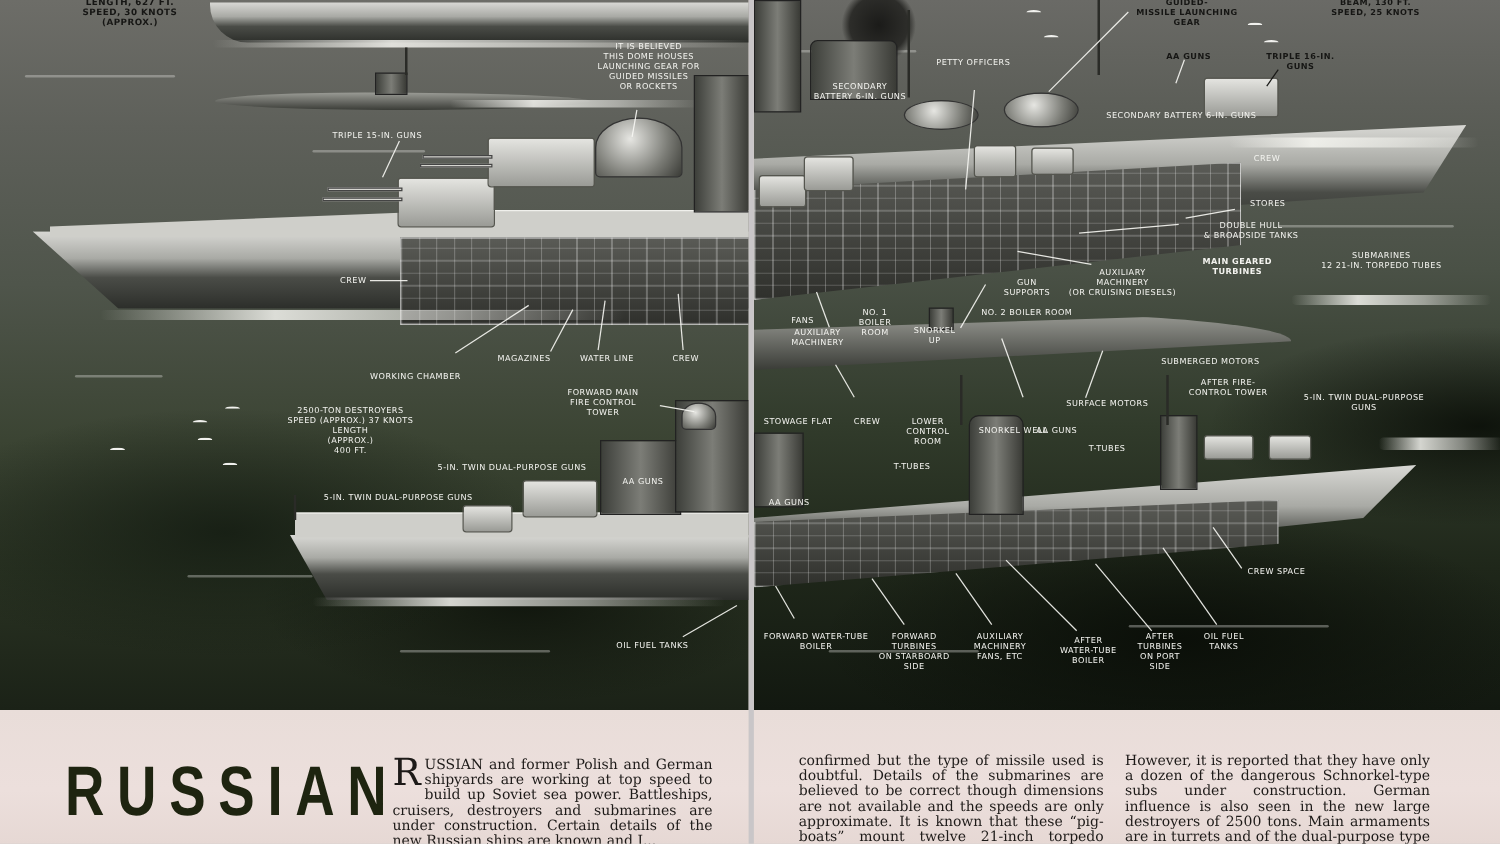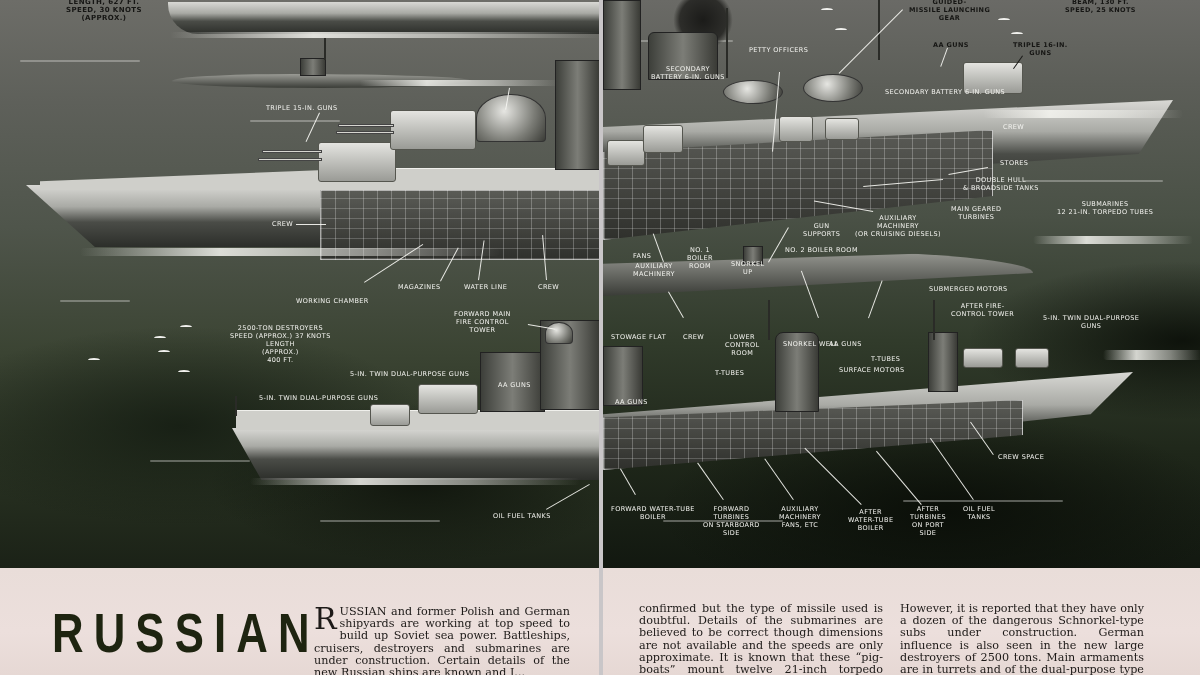--- a/index.html
+++ b/index.html
@@ -115,20 +115,25 @@
     <div class="leader" style="left:364px;top:282px;width:70px;transform:rotate(-33deg);"></div>
     <div class="leader" style="left:440px;top:281px;width:38px;transform:rotate(-62deg);"></div>
     <div class="leader" style="left:478px;top:280px;width:40px;transform:rotate(-82deg);"></div>
     <div class="leader" style="left:546px;top:280px;width:45px;transform:rotate(-95deg);"></div>
     <div class="leader" style="left:528px;top:324px;width:28px;transform:rotate(10deg);"></div>
     <div class="leader" style="left:546px;top:509px;width:50px;transform:rotate(-30deg);"></div>
 
     <div class="lbl dark" style="left:66px;top:-2px;font-size:7px;">LENGTH, 627 FT.
 SPEED, 30 KNOTS
 (APPROX.)</div>
+    <div class="lbl" style="left:478px;top:33px;">IT IS BELIEVED
+THIS DOME HOUSES
+LAUNCHING GEAR FOR
+GUIDED MISSILES
+OR ROCKETS</div>
     <div class="lbl" style="left:266px;top:104px;">TRIPLE 15-IN. GUNS</div>
     <div class="lbl" style="left:272px;top:220px;">CREW</div>
     <div class="lbl" style="left:296px;top:297px;">WORKING CHAMBER</div>
     <div class="lbl" style="left:398px;top:283px;">MAGAZINES</div>
     <div class="lbl" style="left:464px;top:283px;">WATER LINE</div>
     <div class="lbl" style="left:538px;top:283px;">CREW</div>
     <div class="lbl" style="left:454px;top:310px;">FORWARD MAIN
 FIRE CONTROL
 TOWER</div>
     <div class="lbl" style="left:230px;top:324px;">2500-TON DESTROYERS
@@ -224,21 +229,21 @@
     <div class="lbl dark" style="left:330px;top:41px;">AA GUNS</div>
     <div class="lbl dark" style="left:410px;top:41px;">TRIPLE 16-IN.
 GUNS</div>
     <div class="lbl" style="left:48px;top:65px;">SECONDARY
 BATTERY 6-IN. GUNS</div>
     <div class="lbl" style="left:282px;top:88px;">SECONDARY BATTERY 6-IN. GUNS</div>
     <div class="lbl" style="left:400px;top:123px;">CREW</div>
     <div class="lbl" style="left:397px;top:159px;">STORES</div>
     <div class="lbl" style="left:360px;top:176px;">DOUBLE HULL
 &amp; BROADSIDE TANKS</div>
-    <div class="lbl" style="left:348px;top:205px;">MAIN GEARED
+    <div class="lbl" style="left:359px;top:205px;font-weight:bold;">MAIN GEARED
 TURBINES</div>
     <div class="lbl" style="left:252px;top:214px;">AUXILIARY
 MACHINERY
 (OR CRUISING DIESELS)</div>
     <div class="lbl" style="left:200px;top:222px;">GUN
 SUPPORTS</div>
     <div class="lbl" style="left:182px;top:246px;">NO. 2 BOILER ROOM</div>
     <div class="lbl" style="left:454px;top:200px;">SUBMARINES
 12 21-IN. TORPEDO TUBES</div>
     <div class="lbl" style="left:30px;top:252px;">FANS</div>
@@ -251,21 +256,21 @@
 UP</div>
     <div class="lbl" style="left:326px;top:285px;">SUBMERGED MOTORS</div>
     <div class="lbl" style="left:348px;top:302px;">AFTER FIRE-
 CONTROL TOWER</div>
     <div class="lbl" style="left:8px;top:333px;">STOWAGE FLAT</div>
     <div class="lbl" style="left:80px;top:333px;">CREW</div>
     <div class="lbl" style="left:122px;top:333px;">LOWER
 CONTROL
 ROOM</div>
     <div class="lbl" style="left:180px;top:319px;margin-top:21px;">SNORKEL WELL</div>
-    <div class="lbl" style="left:236px;top:319px;margin-top:47px;">SURFACE MOTORS</div>
+    <div class="lbl" style="left:250px;top:319px;">SURFACE MOTORS</div>
     <div class="lbl" style="left:440px;top:314px;">5-IN. TWIN DUAL-PURPOSE
 GUNS</div>
     <div class="lbl" style="left:226px;top:340px;">AA GUNS</div>
     <div class="lbl" style="left:268px;top:355px;">T-TUBES</div>
     <div class="lbl" style="left:112px;top:369px;">T-TUBES</div>
     <div class="lbl" style="left:12px;top:398px;">AA GUNS</div>
     <div class="lbl" style="left:395px;top:453px;">CREW SPACE</div>
     <div class="lbl" style="left:8px;top:505px;">FORWARD WATER-TUBE
 BOILER</div>
     <div class="lbl" style="left:100px;top:505px;">FORWARD

